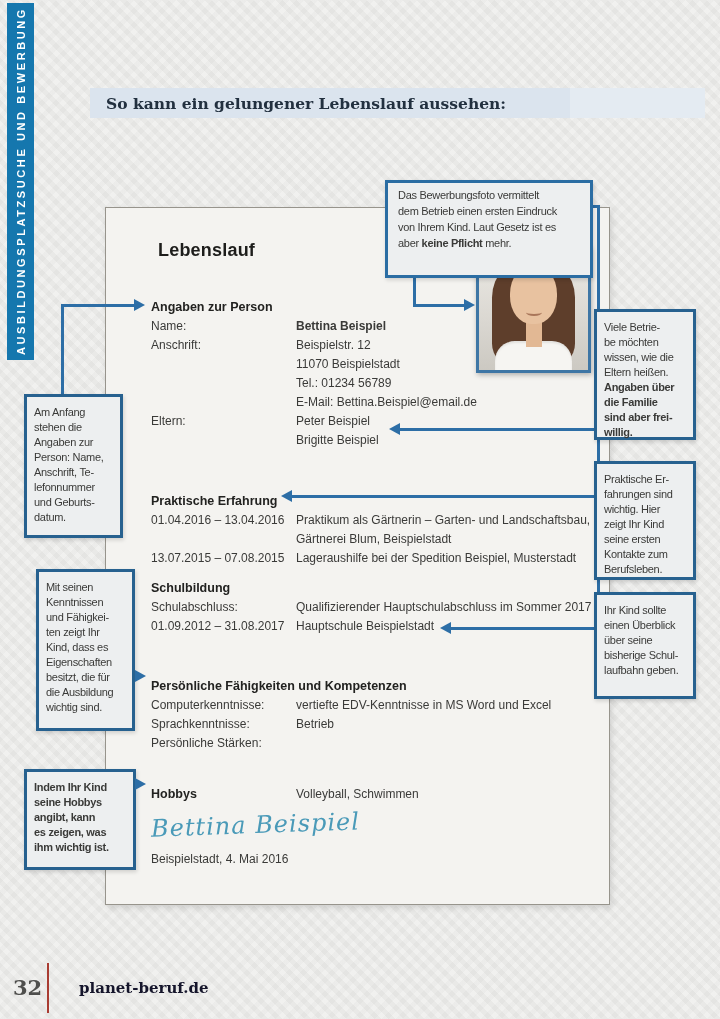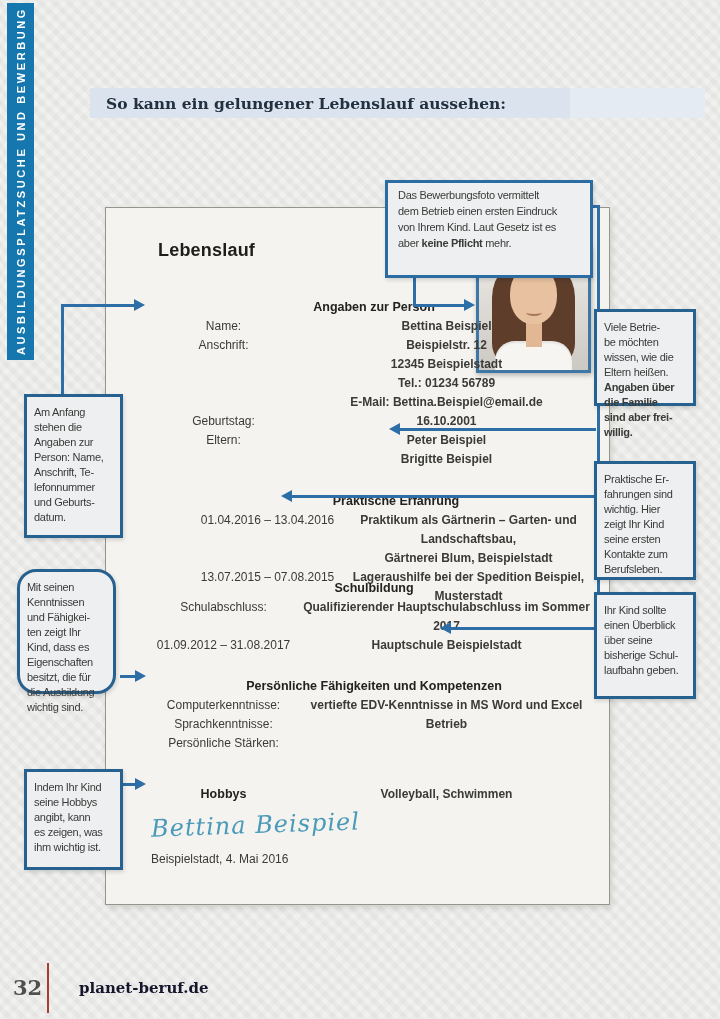--- a/index.html
+++ b/index.html
@@ -39,28 +39,28 @@
   
   .paper {
     position:absolute; left:105px; top:207px; width:505px; height:698px;
     background:#f4f3f0; border:1px solid #97948c;
     box-shadow:2px 3px 6px rgba(0,0,0,0.12);
   }
   .cv-title {
     position:absolute; left:45px; top:32px;
     font-size:18px; font-weight:bold; color:#1d1d1b; letter-spacing:0.2px;margin-left:7px;
   }
-  .cv-section { position:absolute; left:45px; right:12px; font-size:12px; color:#3a3a38;text-align:center; }
+  .cv-section { position:absolute; left:45px; right:12px; font-size:12px; color:#3a3a38; }
   .cv-heading { font-weight:bold; color:#222220; line-height:19px; font-size:12.5px; }
   .cv-row { display:flex; line-height:19px; }
   .cv-label { width:145px; flex:none; }
-  .cv-value { flex:1; white-space:pre-line;font-weight:bold; }
+  .cv-value { flex:1; white-space:pre-line; }
   .bold { font-weight:bold; }
   .sec-person   { top:90px; }
-  .sec-exp      { top:284px;margin-left:44px; }
+  .sec-exp      { top:284px; }
   .sec-school   { top:371px; }
   .sec-skills   { top:469px; }
   .sec-hobbies  { top:577px; }
   .signature {
     position:absolute; left:45px; top:603px;
     font-family:"DejaVu Serif","Liberation Serif",serif;
     font-style:italic; font-size:24px; color:#4a9ab8;
     letter-spacing:1px; transform:rotate(-2deg);
   }
   .place-date { position:absolute; left:45px; top:644px; font-size:12px; color:#3a3a38; }
@@ -78,26 +78,26 @@
   .photo .bang  { position:absolute; left:26px; top:8px;  width:58px; height:20px; background:#5e3e2b; border-radius:50%; transform:rotate(-7deg); }
   .photo .smile { position:absolute; left:47px; top:60px; width:16px; height:7px; border-bottom:2px solid #a9765a; border-radius:50%; }
   
   .callout {
     position:absolute; background:#edeff0; border:3px solid #2b6da3;
     color:#3a3a38; font-size:11px; line-height:15px; letter-spacing:-0.3px;
     padding:8px 7px; box-shadow:1px 2px 4px rgba(0,0,0,0.15);
   }
   .callout .txt { white-space:pre-line; }
   .co-photo   { left:385px; top:152px; width:208px; height:98px; padding:4px 10px; line-height:16px;margin-top:28px; }
-  .co-family  { left:594px; top:309px; width:102px; height:97px; border-color:#27618f; }
+  .co-family  { left:594px; top:309px; width:102px; height:131px; border-color:#27618f; }
   .co-exp     { left:594px; top:461px; width:102px; height:119px; border-color:#27618f; }
   .co-school  { left:594px; top:592px; width:102px; height:107px; border-color:#27618f; }
   .co-person  { left:24px;  top:394px; width:99px;  height:144px; border-color:#27618f; }
-  .co-skills  { left:17px;  top:569px; width:99px;  height:125px; border-color:#27618f;border-radius:19px; }
-  .co-hobbies { left:24px;  top:769px; width:99px;  height:101px; border-color:#27618f; }
+  .co-skills  { left:36px;  top:569px; width:99px;  height:162px; border-color:#27618f; }
+  .co-hobbies { left:24px;  top:769px; width:112px;  height:101px; border-color:#27618f;font-weight:bold; }
   
   .ln { position:absolute; background:#2d6ea6; }
   .arrow-r { position:absolute; width:0; height:0; border-top:6px solid transparent; border-bottom:6px solid transparent; border-left:11px solid #2d6ea6; }
   .arrow-l { position:absolute; width:0; height:0; border-top:6px solid transparent; border-bottom:6px solid transparent; border-right:11px solid #2d6ea6; }
   
   .page-num {
     position:absolute; left:13px; top:975px;
     font-family:"DejaVu Serif","Liberation Serif",serif;
     font-size:21px; font-weight:bold; color:#4f4f4d;
   }
@@ -138,33 +138,29 @@
       <div class="cv-row">
           <div class="cv-label">Name:</div>
           <div class="cv-value bold">Bettina Beispiel</div>
         </div>
       <div class="cv-row">
           <div class="cv-label">Anschrift:</div>
           <div class="cv-value">Beispielstr. 12</div>
         </div>
       <div class="cv-row">
           <div class="cv-label"></div>
-          <div class="cv-value">12345 Beispielstadt</div>
+          <div class="cv-value">11070 Beispielstadt</div>
         </div>
       <div class="cv-row">
           <div class="cv-label"></div>
           <div class="cv-value">Tel.: 01234 56789</div>
         </div>
       <div class="cv-row">
           <div class="cv-label"></div>
           <div class="cv-value">E-Mail: Bettina.Beispiel@email.de</div>
-        </div>
-      <div class="cv-row">
-          <div class="cv-label">Geburtstag:</div>
-          <div class="cv-value">16.10.2001</div>
         </div>
       <div class="cv-row">
           <div class="cv-label">Eltern:</div>
           <div class="cv-value">Peter Beispiel</div>
         </div>
       <div class="cv-row">
           <div class="cv-label"></div>
           <div class="cv-value">Brigitte Beispiel</div>
         </div>
     </div>

